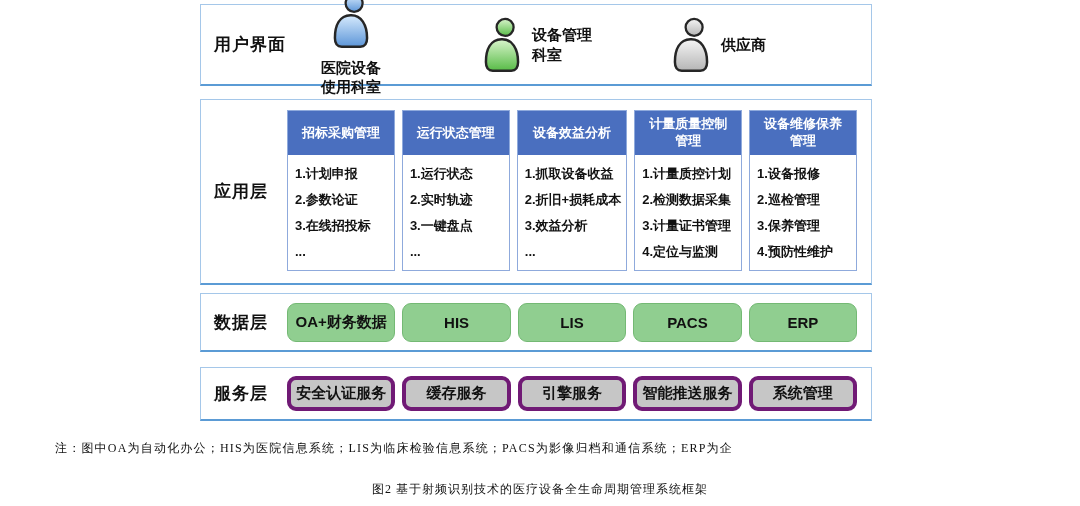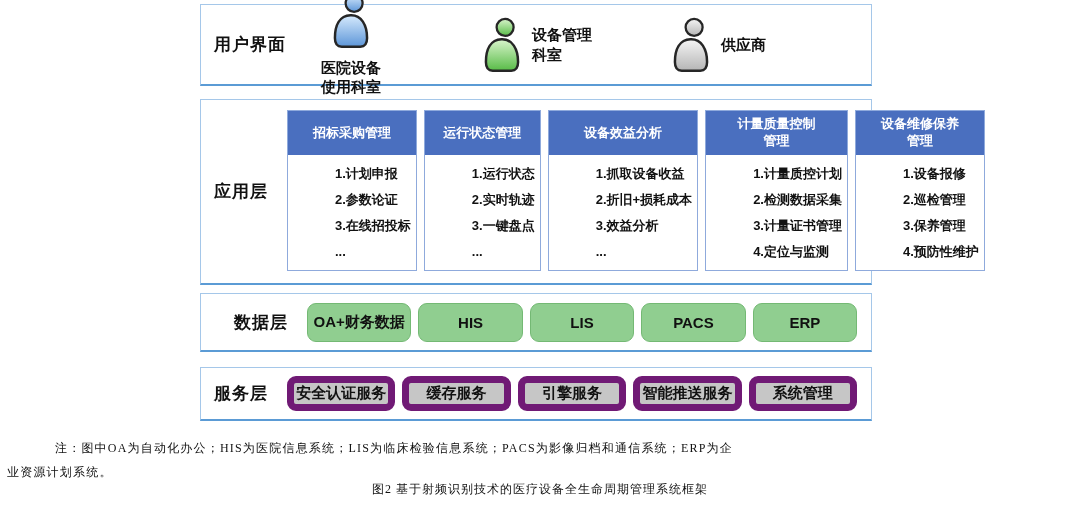--- a/index.html
+++ b/index.html
@@ -38,32 +38,32 @@
   .module-header{
     background:#4a6fbf;color:#ffffff;font-weight:bold;font-size:13px;
     min-height:40px;display:flex;flex-direction:column;justify-content:center;
     text-align:center;line-height:1.3;flex:0 0 auto;padding:2px 0;
   }
   .module-header span{display:block;}
   .module-header span:empty{display:none;}
   .module-body{padding:12px 5px 6px 7px;flex:1;}
   .module-item{
     font-weight:bold;font-size:13px;line-height:1.0;margin-bottom:13px;
-    white-space:nowrap;color:#111;margin-left:40px;
-  }
-  
-  .box-data{height:59px;margin-bottom:15px;padding-left:20px;}
+    white-space:nowrap;color:#111;
+  }
+  
+  .box-data{height:59px;margin-bottom:15px;}
   .box-svc{height:54px;}
   .pills{flex:1;display:flex;gap:7px;padding-right:14px;align-items:center;}
   .pill{
     flex:1;display:flex;align-items:center;justify-content:center;
     font-weight:bold;font-size:15px;color:#111;box-sizing:border-box;white-space:nowrap;
   }
   .pill-green{background:#90ce90;border:1px solid #74b974;border-radius:9px;height:39px;}
-  .pill-gray{background:#c6c6c6;border:7px solid #701a75;border-radius:9px;height:35px;}
+  .pill-gray{background:#c6c6c6;border:4px solid #701a75;border-radius:9px;height:35px;}
   
   .note{
     position:absolute;left:7px;top:436px;width:1066px;
     font-family:Liberation Serif, serif;
     font-size:12px;line-height:24px;color:#111;letter-spacing:1.2px;
   }
   .note-line{white-space:nowrap;}
   .note-line-1{padding-left:48px;}
   .caption{
     position:absolute;left:0;top:481px;width:1080px;text-align:center;
@@ -225,16 +225,15 @@
       <div class="pill pill-gray">引擎服务</div>
       <div class="pill pill-gray">智能推送服务</div>
       <div class="pill pill-gray">系统管理</div>
     </div>
   </div>
 
 </div>
 
 <div class="note">
   <div class="note-line note-line-1">注：图中OA为自动化办公；HIS为医院信息系统；LIS为临床检验信息系统；PACS为影像归档和通信系统；ERP为企</div>
-  <div class="note-line">业资源计划系统。</div>
 </div>
 
 <div class="caption">图2 基于射频识别技术的医疗设备全生命周期管理系统框架</div>
 
 </body></html>

